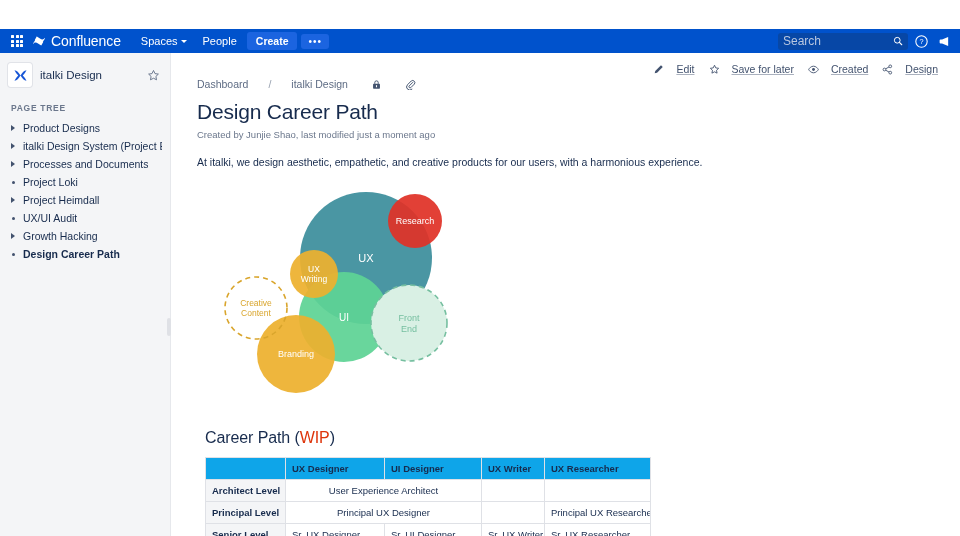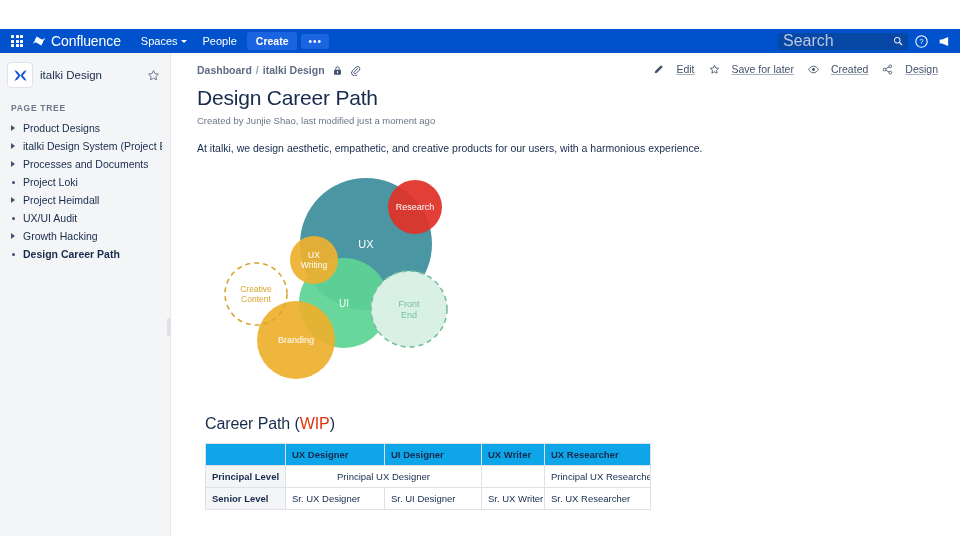--- a/index.html
+++ b/index.html
@@ -100,21 +100,21 @@
   .searchbox {
     background: #0747a6;
     border-radius: 3px;
     width: 130px; height: 17px;
     display: flex; align-items: center;
     padding: 0 5px;
     cursor: text;
   }
   .searchbox .ph {
     color: #b9c7e0;
-    font-size: 16px;
+    font-size: 12px;
     flex: 1;
   }
   .icon-btn {
     width: 19px; height: 19px;
     display: flex; align-items: center; justify-content: center;
     border-radius: 50%;
     cursor: pointer;
   }
 
   
@@ -204,23 +204,22 @@
 
   
   #main {
     flex: 1;
     padding: 0 22px 0 26px;
     overflow: hidden;
     position: relative;
   }
   .crumb-row {
     display: flex; align-items: center;
-    padding-top: 11px;
-    gap: 0px;
-    font-weight: bold;
+    padding-top: 25px;
+    gap: 16px;
   }
   .crumb-link {
     font-size: 10.5px;
     color: #5e6c84;
     cursor: pointer;
   }
   .crumb-sep { font-size: 10.5px; color: #97a0af; margin: 0 4px; }
   .crumb-ic { margin-left: 7px; width: 11px; height: 11px; cursor: pointer; }
 
   .actions {
@@ -530,20 +529,26 @@
         <tr>
           <th></th>
           <th>UX Designer</th>
           <th>UI Designer</th>
           <th>UX Writer</th>
           <th>UX Researcher</th>
         </tr>
       </thead>
       <tbody id="career-body">
           <tr>
+            <td class="lvl">Architect Level</td>
+            <td class="ctr" colspan="2">User Experience Architect</td>
+            <td></td>
+            <td></td>
+          </tr>
+          <tr>
             <td class="lvl">Principal Level</td>
             <td class="ctr" colspan="2">Principal UX Designer</td>
             <td></td>
             <td>Principal UX Researcher</td>
           </tr>
           <tr>
             <td class="lvl">Senior Level</td>
             <td>Sr. UX Designer</td>
             <td>Sr. UI Designer</td>
             <td>Sr. UX Writer</td>

